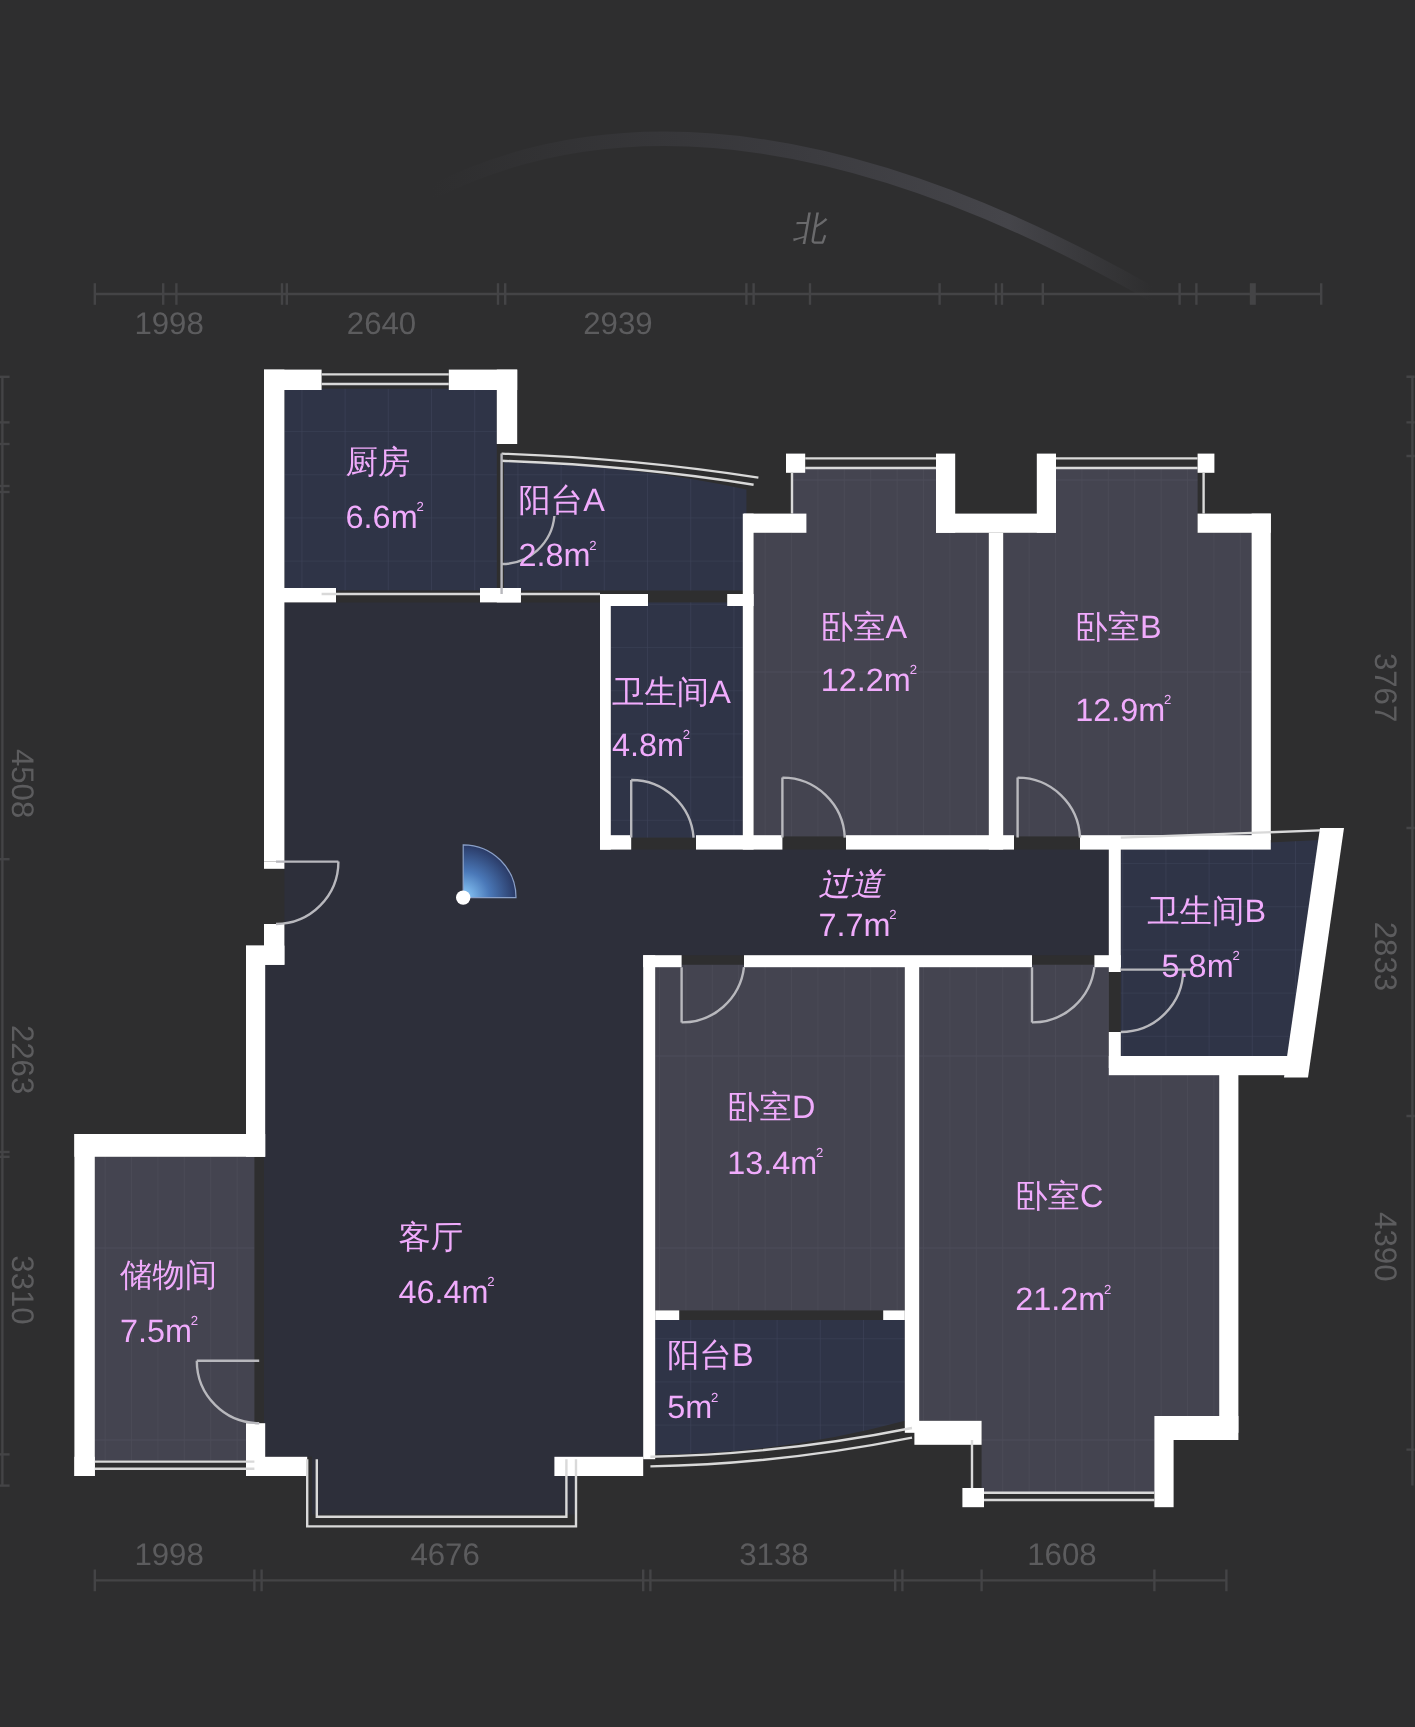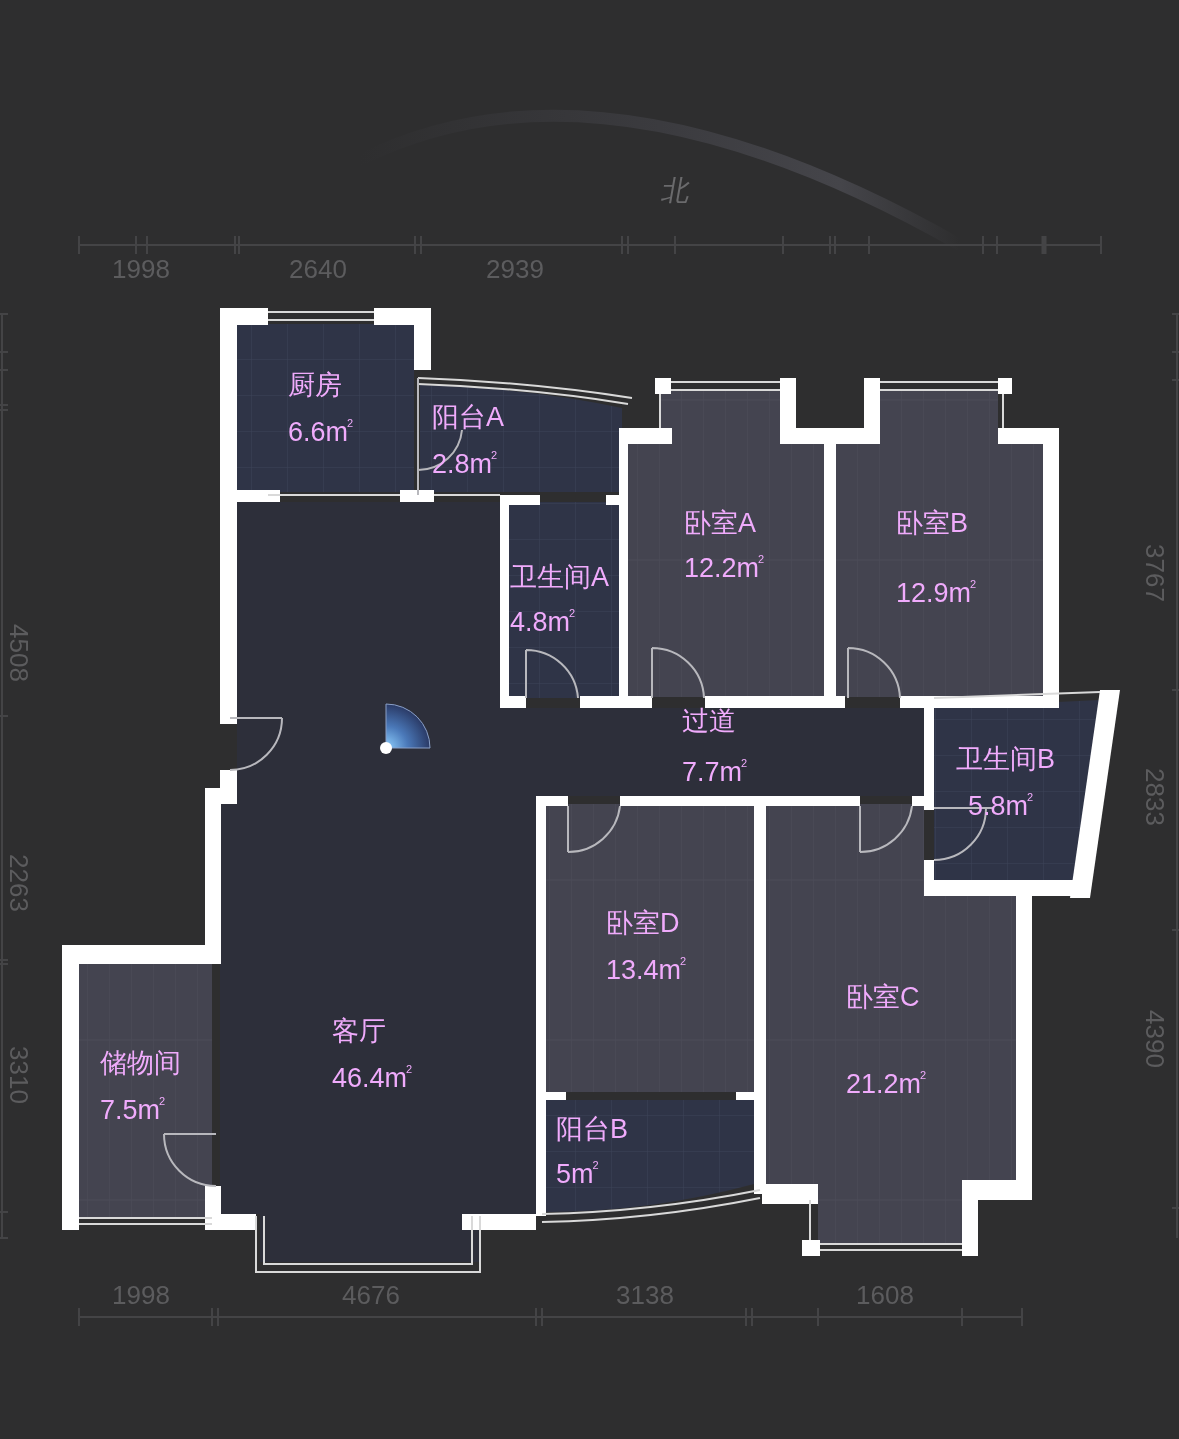--- a/index.html
+++ b/index.html
@@ -271,21 +271,21 @@
 
 <div class="room-name" style="left:510px;top:564px;">卫生间A</div>
 <div class="room-area" style="left:510px;top:608px;"><span>4.8m</span><sup class="sq">2</sup></div>
 
 <div class="room-name" style="left:684px;top:510px;">卧室A</div>
 <div class="room-area" style="left:684px;top:554px;"><span>12.2m</span><sup class="sq">2</sup></div>
 
 <div class="room-name" style="left:896px;top:510px;">卧室B</div>
 <div class="room-area" style="left:896px;top:579px;"><span>12.9m</span><sup class="sq">2</sup></div>
 
-<div class="room-name" style="left:682px;top:708px;">过道</div>
+<div class="room-name" style="left:682px;top:724px;font-style:italic;">过道</div>
 <div class="room-area" style="left:682px;top:758px;"><span>7.7m</span><sup class="sq">2</sup></div>
 
 <div class="room-name" style="left:956px;top:746px;">卫生间B</div>
 <div class="room-area" style="left:956px;top:792px;margin-left:12px;"><span>5.8m</span><sup class="sq">2</sup></div>
 
 <div class="room-name" style="left:606px;top:910px;">卧室D</div>
 <div class="room-area" style="left:606px;top:956px;"><span>13.4m</span><sup class="sq">2</sup></div>
 
 <div class="room-name" style="left:846px;top:984px;">卧室C</div>
 <div class="room-area" style="left:846px;top:1030px;margin-top:40px;"><span>21.2m</span><sup class="sq">2</sup></div>

